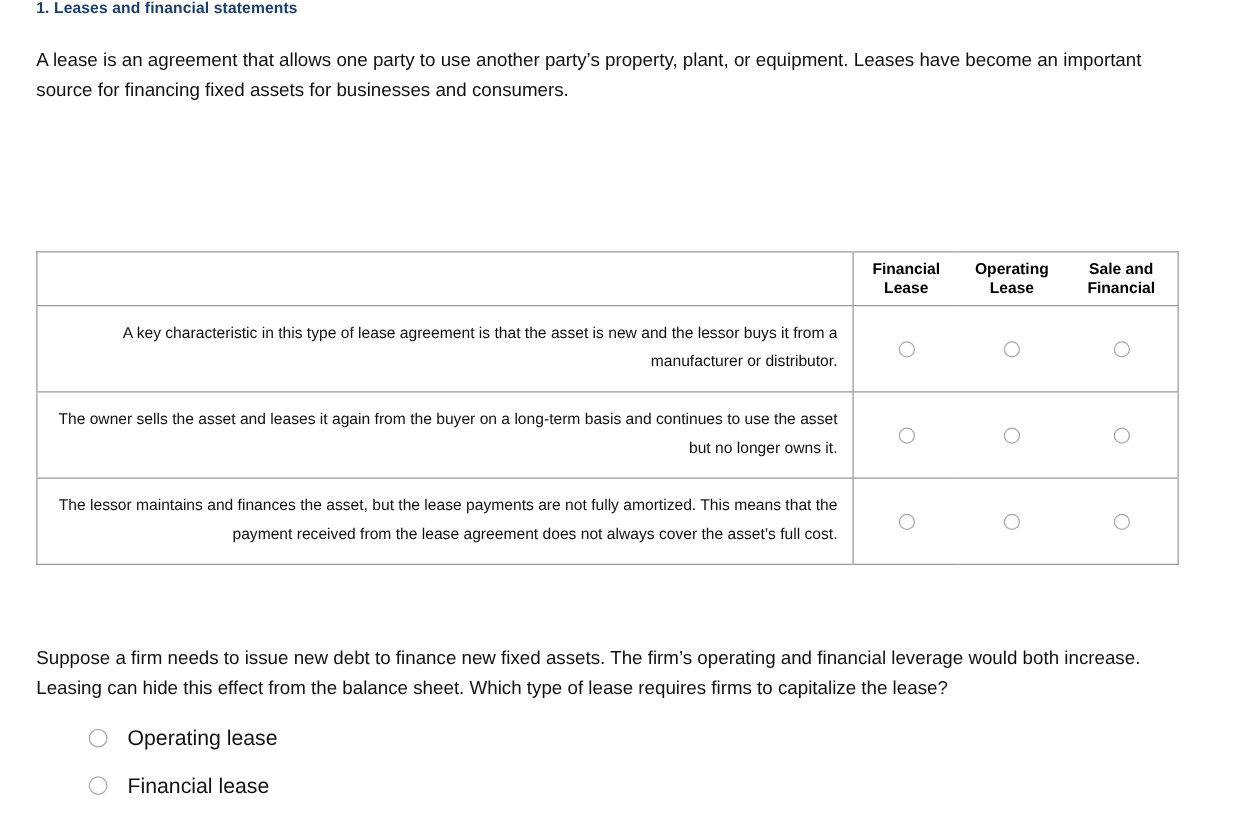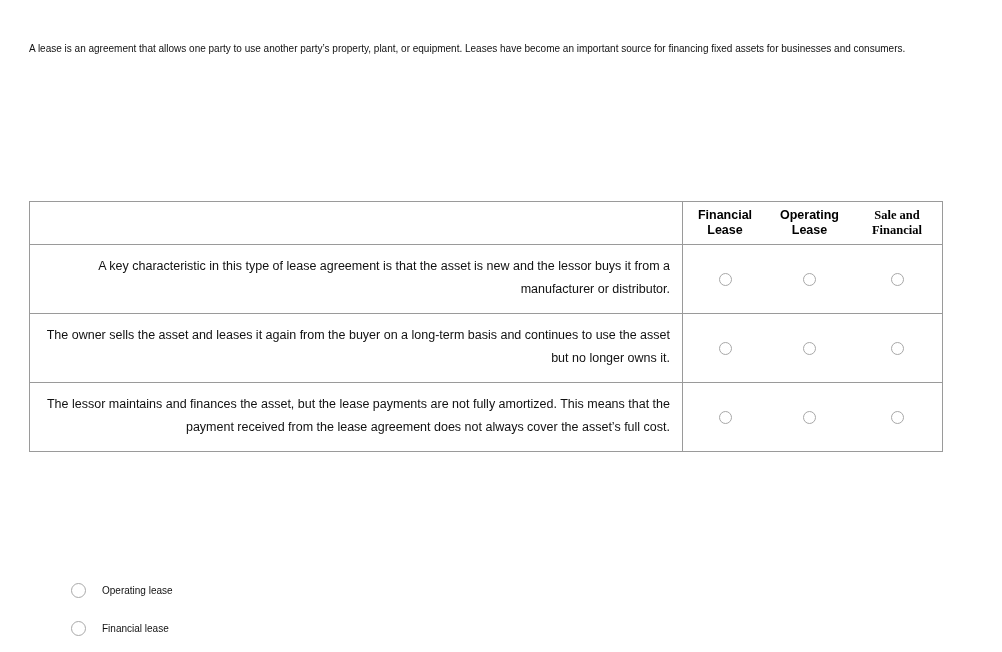--- a/index.html
+++ b/index.html
@@ -32,21 +32,21 @@
     font-weight: bold;
     color: #1b3e6f;
     letter-spacing: 0.1px;
   }
 
   
   .para {
     position: absolute;
     left: 29px;
     width: 918px;
-    font-size: 10px;
+    font-size: 15px;
     line-height: 23.5px;
     color: #111111;
   }
   .para.p1 { top: 37px; }
   .para.p-dd { top: 109px; width: 930px; line-height: 20px; }
   .para.p2 { top: 157px; }
   .para.p3 { top: 443px; width: 916px; }
   .para.p4 { top: 515px; width: 916px; }
   .para em { font-style: italic; }
 
@@ -101,21 +101,21 @@
     line-height: 15px;
     border-left: none;
     border-right: none;
     border-top: none;
   }
   th.col-desc {
     border-right: 1px solid #9a9a9a !important;
   }
   th.c1 { width: 84px; }
   th.c2 { width: 85px; }
-  th.c3 { width: 90px; font-family: Liberation Serif, serif; }
+  th.c3 { width: 90px; }
   .hdr-l1 { display: block; }
   .hdr-l2 { display: block; }
 
   table.classify tbody td.desc {
     padding: 10px 12px 12px 12px;
     font-size: 12.5px;
     line-height: 23px;
     color: #111111;
     border-left: none;
     border-right: 1px solid #9a9a9a;
@@ -159,30 +159,31 @@
   }
   .choice-row {
     display: flex;
     align-items: center;
     height: 19px;
     margin-bottom: 19px;
     cursor: pointer;
   }
   .choice-label {
     margin-left: 16px;
-    font-size: 10px;
+    font-size: 17px;
     color: #111111;
     white-space: nowrap;
   }
 </style>
 </head>
 <body>
 
 <div class="page">
 
+  <div class="heading">1. Leases and financial statements</div>
 
   <div class="para p1">A lease is an agreement that allows one party to use another party’s property, plant, or equipment. Leases have become an important source for financing fixed assets for businesses and consumers.</div>
 
 
 
   <div class="tbl-wrap">
     <table class="classify">
       <thead>
         <tr>
           <th class="col-desc"></th>
@@ -217,20 +218,21 @@
           <td class="desc">The lessor maintains and finances the asset, but the lease payments are not fully amortized. This means that the payment received from the lease agreement does not always cover the asset’s full cost.</td>
           <td class="opt"><span class="radio-sm"></span></td>
           <td class="opt"><span class="radio-sm"></span></td>
           <td class="opt"><span class="radio-sm"></span></td>
         </tr>
       </tbody>
     </table>
   </div>
 
 
+  <div class="para p4">Suppose a firm needs to issue new debt to finance new fixed assets. The firm’s operating and financial leverage would both increase. Leasing can hide this effect from the balance sheet. Which type of lease requires firms to capitalize the lease?</div>
 
   <div class="choices">
     <div class="choice-row">
       <span class="radio-md"></span>
       <span class="choice-label">Operating lease</span>
     </div>
     <div class="choice-row">
       <span class="radio-md"></span>
       <span class="choice-label">Financial lease</span>
     </div>

